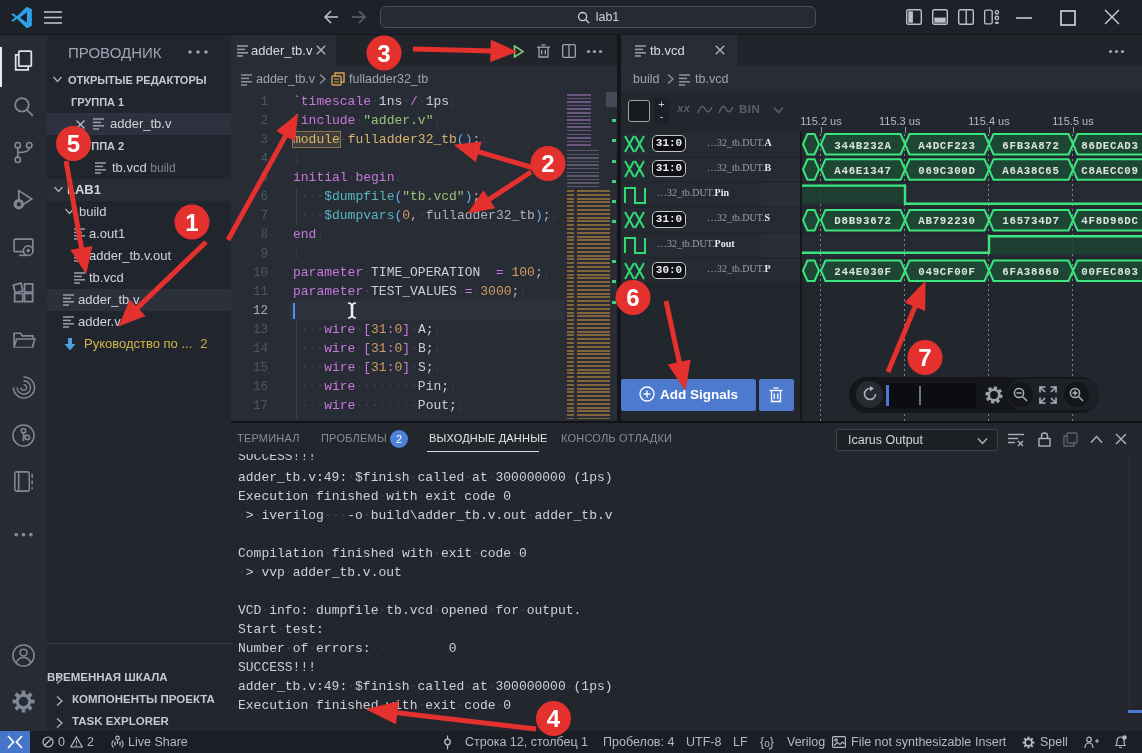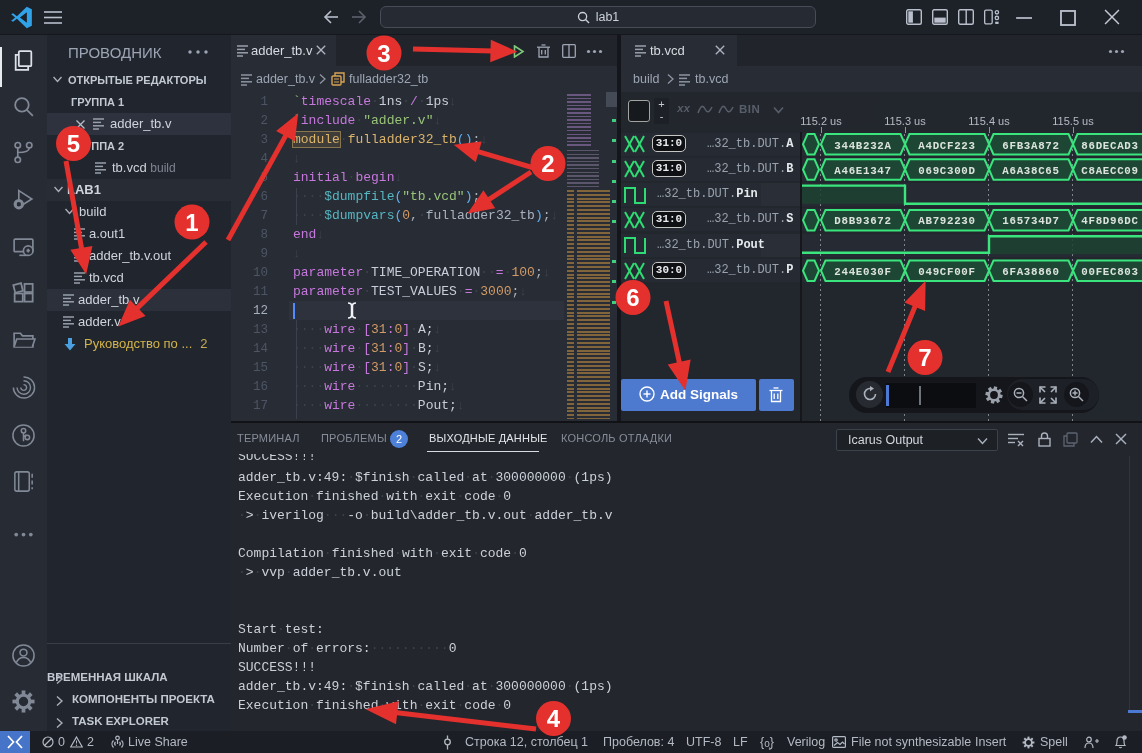--- a/index.html
+++ b/index.html
@@ -38,21 +38,21 @@
 
 #wave{position:absolute;left:621px;top:35px;width:521px;height:386px;background:#22262d;}
 #tabs2{position:absolute;left:0;top:0;width:521px;height:31px;background:#21252b;}
 #crumb2{position:absolute;left:0;top:31px;width:521px;height:26px;background:#282c34;font-size:12.5px;color:#9da5b4;line-height:26px;}
 .wband{position:absolute;left:0;width:521px;background:#262b33;}
 .gridv{position:absolute;top:99px;width:1px;height:287px;
  background:repeating-linear-gradient(to bottom,rgba(215,222,228,0.5) 0 2px,transparent 2px 5px);}
 .sigico{position:absolute;left:3px;}
 .badge{position:absolute;left:31px;width:34px;height:17px;border:1.5px solid #c6c6c4;border-radius:5px;background:#0e1014;
  color:#e8eaee;font-family:"Liberation Mono",monospace;font-size:11px;font-weight:bold;text-align:center;line-height:14px;}
-.signame{position:absolute;font-family:Liberation Mono, monospace;font-size:12px;color:#99a1ad;white-space:pre;}
+.signame{position:absolute;font-family:Liberation Serif, serif;font-size:10px;color:#99a1ad;white-space:pre;}
 .signame b{color:#e6eaef;font-weight:bold;}
 
 #panel{position:absolute;left:231px;top:421px;width:911px;height:310px;background:#23262c;border-top:2px solid #101216;}
 .ptab{position:absolute;top:9px;font-size:11px;color:#868d99;letter-spacing:0.2px;}
 #output{position:absolute;left:0;top:31px;width:911px;height:279px;overflow:hidden;
  font-family:"Liberation Mono",monospace;font-size:13px;color:#ccd1d9;}
 .ol{position:absolute;left:7px;height:19px;line-height:19px;white-space:pre;}
 
 #statusbar{position:absolute;left:0;top:731px;width:1142px;height:22px;background:#1b1e24;font-size:12.5px;color:#b4bac4;}
 .sitem{position:absolute;top:0;height:22px;line-height:22px;white-space:nowrap;}
@@ -480,21 +480,21 @@
       </svg>
   <svg class="abs" style="left:97px;top:70px" width="16" height="10" viewBox="0 0 16 10">
         <path d="M1 8 C4 0 6 0 8 4 C10 8 12 8 15 2" fill="none" stroke="#585f6a" stroke-width="1.5"></path>
       </svg>
   <span class="abs" style="left:118px;top:68px;color:#585f6a;font-size:11.5px;font-weight:bold;letter-spacing:0.5px">BIN</span>
   <svg class="abs" style="left:152px;top:71px" width="11" height="8" viewBox="0 0 11 8">
         <path d="M1 1.5 L5.5 6.5 L10 1.5" fill="none" stroke="#585f6a" stroke-width="1.6"></path>
       </svg>
 
   <div class="abs" style="left:174px;top:80px;width:52px;text-align:center;font-size:11px;color:#b6bcc6">115.2 us</div>
-  <div class="abs" style="left:258px;top:80px;width:52px;text-align:center;font-size:11px;color:#b6bcc6">115.3 us</div>
+  <div class="abs" style="left:258px;top:80px;width:52px;text-align:left;font-size:11px;color:#b6bcc6">115.3 us</div>
   <div class="abs" style="left:342px;top:80px;width:52px;text-align:center;font-size:11px;color:#b6bcc6">115.4 us</div>
   <div class="abs" style="left:426px;top:80px;width:52px;text-align:center;font-size:11px;color:#b6bcc6">115.5 us</div>
   <div class="abs" style="left:199.5px;top:91.5px;width:1.5px;height:6px;background:#8b929c"></div>
   <div class="abs" style="left:283.5px;top:91.5px;width:1.5px;height:6px;background:#8b929c"></div>
   <div class="abs" style="left:367.5px;top:91.5px;width:1.5px;height:6px;background:#8b929c"></div>
   <div class="abs" style="left:451.5px;top:91.5px;width:1.5px;height:6px;background:#8b929c"></div>
 
   <div class="wband" style="top:97.5px;height:23px"></div>
   <div class="wband" style="top:122.8px;height:23px"></div>
   <div class="wband" style="top:148.1px;height:23px"></div>
@@ -720,20 +720,21 @@
           <line x1="11" y1="1" x2="1" y2="11"></line>
         </g>
       </svg>
   <div id="output">
     <div class="ol" style="top:-7.5px">SUCCESS!!!</div>
     <div class="ol" style="top:13.5px">adder_tb.v:49:<span class="w">·</span>$finish<span class="w">·</span>called<span class="w">·</span>at<span class="w">·</span>300000000<span class="w">·</span>(1ps)</div>
     <div class="ol" style="top:32.5px">Execution<span class="w">·</span>finished<span class="w">·</span>with<span class="w">·</span>exit<span class="w">·</span>code<span class="w">·</span>0</div>
     <div class="ol" style="top:51.5px"><span class="w">·</span>&gt;<span class="w">·</span>iverilog<span class="w">···</span>-o<span class="w">·</span>build\adder_tb.v.out<span class="w">·</span>adder_tb.v</div>
     <div class="ol" style="top:89.5px">Compilation<span class="w">·</span>finished<span class="w">·</span>with<span class="w">·</span>exit<span class="w">·</span>code<span class="w">·</span>0</div>
     <div class="ol" style="top:108.5px"><span class="w">·</span>&gt;<span class="w">·</span>vvp<span class="w">·</span>adder_tb.v.out</div>
+    <div class="ol" style="top:146.5px">VCD<span class="w">·</span>info:<span class="w">·</span>dumpfile<span class="w">·</span>tb.vcd<span class="w">·</span>opened<span class="w">·</span>for<span class="w">·</span>output.</div>
     <div class="ol" style="top:165.5px">Start<span class="w">·</span>test:</div>
     <div class="ol" style="top:184.5px">Number<span class="w">·</span>of<span class="w">·</span>errors:<span class="w">··········</span>0</div>
     <div class="ol" style="top:203.5px">SUCCESS!!!</div>
     <div class="ol" style="top:222.5px">adder_tb.v:49:<span class="w">·</span>$finish<span class="w">·</span>called<span class="w">·</span>at<span class="w">·</span>300000000<span class="w">·</span>(1ps)</div>
     <div class="ol" style="top:241.5px">Execution<span class="w">·</span>finished<span class="w">·</span>with<span class="w">·</span>exit<span class="w">·</span>code<span class="w">·</span>0</div>
   </div>
   <div class="abs" style="left:897px;top:287px;width:14px;height:2.5px;background:#4b79d4"></div>
   <div class="abs" style="left:898px;top:33px;width:1px;height:254px;background:rgba(110,118,130,0.18)"></div>
 </div>
 

